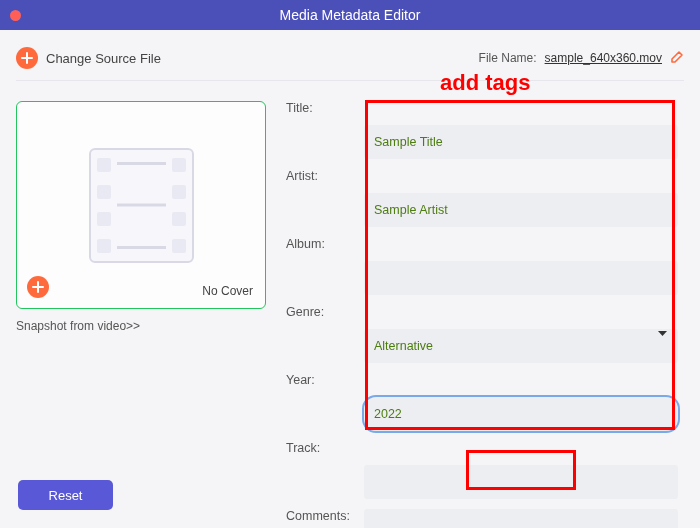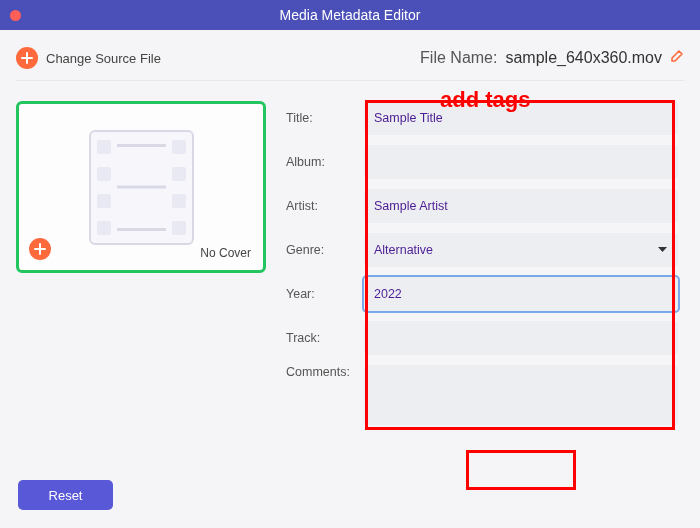--- a/index.html
+++ b/index.html
@@ -35,23 +35,23 @@
   }
   .change-src {
     display: flex; align-items: center; gap: 8px;
     font-size: 13px; color: #444;
   }
   .plus-circle {
     width: 22px; height: 22px; border-radius: 50%;
     background: #ff6a3d; display: flex; align-items: center; justify-content: center;
   }
   .plus-circle svg { display: block; }
-  .filename-wrap { display: flex; align-items: flex-end; gap: 8px; font-size: 16px; color: #444; }
+  .filename-wrap { display: flex; align-items: center; gap: 8px; font-size: 12px; color: #444; }
   .filename-label { color:#555; }
-  .filename-value { color:#333; }
+  .filename-value { color:#333;text-decoration:underline; }
   .edit-icon { color: #ff6a3d; }
 
   .divider { height: 1px; background: #e6e6ec; }
 
   .annotation {
     position: absolute;
     color: #ff0000;
     font-weight: 700;
     font-size: 22px;
     pointer-events: none;
@@ -63,22 +63,22 @@
   }
 
   .body-row {
     display: flex;
     gap: 20px;
     padding-top: 20px;
   }
 
   .left-col { width: 250px; flex-shrink: 0; }
   .cover-outer {
-    border: 3px solid #22c55e; border-radius: 6px;
-    height: 172px; position: relative;
+    border: 1px solid #22c55e; border-radius: 6px;
+    height: 208px; position: relative;
     background: #fdfdfe;
     display:flex; align-items:center; justify-content:center;
   }
   .cover-inner {
     width: 105px; height: 115px;
     border: 2px solid #d9d9e6; border-radius: 6px;
     position: relative;
     background: #f6f6fb;
   }
   .film-strip-left, .film-strip-right {
@@ -98,32 +98,33 @@
   .no-cover {
     position:absolute; right:12px; bottom:10px;
     font-size:12px; color:#444;
   }
   .snapshot-link {
     margin-top:10px; font-size:12px; color:#555;
   }
 
   .right-col { flex: 1; padding-right: 6px; padding-bottom: 10px; }
   .field-row {
-    display:flex; align-items:center; gap:0; margin-bottom: 10px;
+    display:flex; gap:0; margin-bottom: 10px;
   }
   .field-label {
     width: 78px; font-size: 12.5px; color:#555;
     padding-right:4px;
   }
   .field-input {
     flex:1; height:25px; border:none; background:#eceef1;
-    border-radius:3px; padding: 17px 10px; font-size:12.5px; color:#4c1d95;
+    border-radius:3px; padding: 17px 10px; font-size:12.5px; color:#4d7c0f;margin-top:24px;
   }
   .field-input.focused {
     outline: 2px solid #7aa9e9;
+    border-radius: 12px;
   }
   .select-row { position:relative; }
   .chevron {
     position:absolute; right:10px; top:50%; transform:translateY(-50%);
     color:#333;
   }
   .comments-area {
     flex:1; height:60px; border:none; background:#eceef1; border-radius:3px; padding: 6px 10px; font-size:12.5px; color:#555; resize:none;
   }
 
@@ -193,34 +194,35 @@
         </div>
         <div class="add-cover-btn">
           <span class="plus-circle">
             <svg width="12" height="12" viewBox="0 0 12 12">
                 <path d="M6 1v10M1 6h10" stroke="#fff" stroke-width="2" stroke-linecap="round"></path>
               </svg>
           </span>
         </div>
         <div class="no-cover">No Cover</div>
       </div>
+      <div class="snapshot-link">Snapshot from video&gt;&gt;</div>
     </div>
 
     <div class="right-col">
       <div class="field-row">
         <div class="field-label">Title:</div>
         <input class="field-input" value="Sample Title" style="">
       </div>
       <div class="field-row">
+        <div class="field-label">Artist:</div>
+        <input class="field-input" value="Sample Artist" style="">
+      </div>
+      <div class="field-row">
         <div class="field-label">Album:</div>
         <input class="field-input" value="" style="">
-      </div>
-      <div class="field-row">
-        <div class="field-label">Artist:</div>
-        <input class="field-input" value="Sample Artist" style="">
       </div>
       <div class="field-row select-row">
         <div class="field-label">Genre:</div>
         <input class="field-input" readonly="" value="Alternative" style="">
         <span class="chevron">
           <svg width="11" height="11" viewBox="0 0 11 11">
               <path d="M1 3l4.5 5L10 3" fill="#333"></path>
             </svg>
         </span>
       </div>
@@ -234,19 +236,19 @@
       </div>
       <div class="field-row" style="align-items:flex-start;">
         <div class="field-label">Comments:</div>
         <textarea class="comments-area" style=""></textarea>
       </div>
     </div>
 
   </div>
 </div>
 
-<div class="annotation" style="left:440px; top:87px;">add tags</div>
+<div class="annotation" style="left:440px; top:70px;">add tags</div>
 <div class="red-box" style="left:365px; top:100px; width:310px; height:330px;"></div>
 <div class="red-box" style="left:466px; top:450px; width:110px; height:40px;"></div>
 
 <div class="footer">
   <button class="btn">Reset</button>
 </div>
 
 </body></html>

